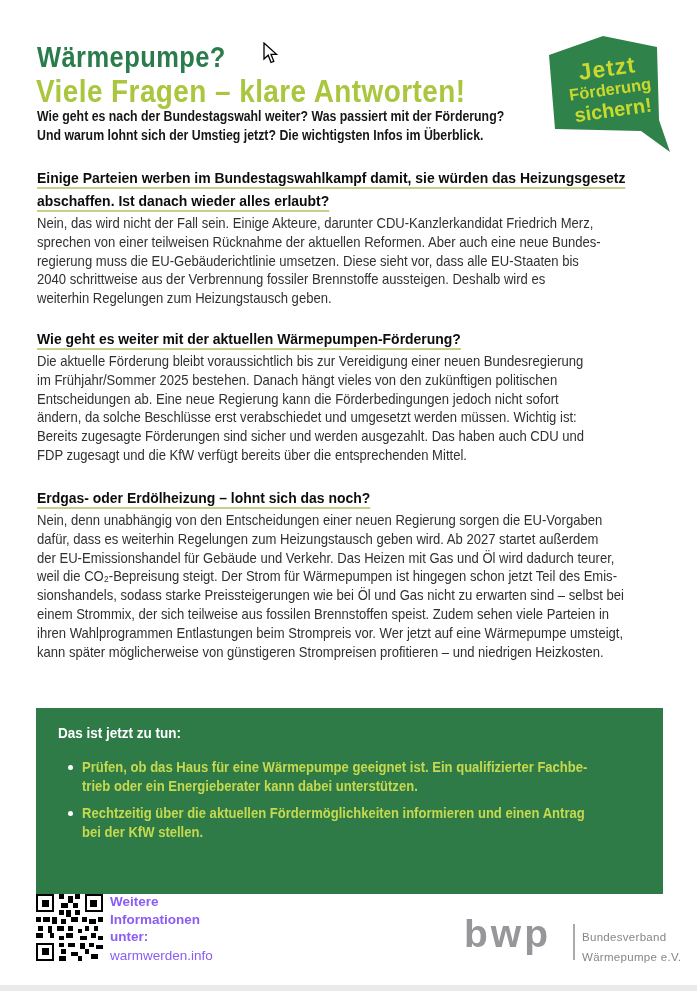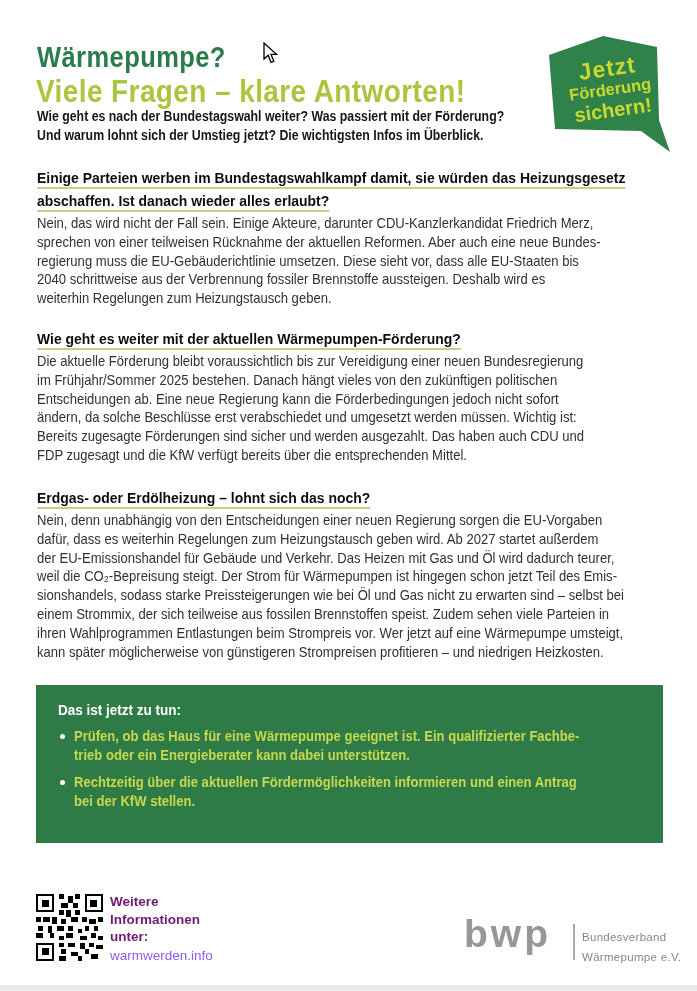--- a/index.html
+++ b/index.html
@@ -34,29 +34,29 @@
   .badge-l3{font-size:20px;line-height:22px;}
 
   .q-heading{font-size:15.5px;font-weight:bold;color:#0d0d0d;line-height:22.5px;
     text-decoration:underline;text-decoration-color:var(--underline);
     text-decoration-thickness:2px;text-underline-offset:4px;}
   .q-body{font-size:14.5px;color:#313131;line-height:18.8px;font-weight:normal;}
   .s1h{left:37px;top:167px;} .s1b{left:37px;top:214px;}
   .s2h{left:37px;top:328px;} .s2b{left:37px;top:352px;}
   .s3h{left:37px;top:487px;} .s3b{left:37px;top:511px;}
 
-  .action-box{left:36px;top:685px;width:627px;height:158px;background:var(--box_green);}
+  .action-box{left:36px;top:708px;width:627px;height:186px;background:var(--box_green);}
   .box-title{position:absolute;left:22px;top:16px;font-size:15px;font-weight:bold;color:#ffffff;}
-  .box-list{position:absolute;left:22px;top:42px;margin:0;padding:0;list-style:none;}
+  .box-list{position:absolute;left:22px;top:42px;margin:8px;padding:0;list-style:none;}
   .box-item{position:relative;padding-left:16px;margin-bottom:9px;}
   .bullet-dot{position:absolute;left:2px;top:7px;width:5px;height:5px;border-radius:50%;background:#ffffff;}
   .box-item-text{font-size:14.5px;font-weight:bold;color:var(--box_bullet_text);line-height:18.5px;}
 
   .qr{left:36px;top:894px;width:67px;height:67px;}
-  .info-label{left:110px;top:893px;font-size:13.5px;font-weight:bold;color:#701a75;line-height:17.5px;}
+  .info-label{left:110px;top:893px;font-size:13.5px;font-weight:bold;color:#8b5cf6;line-height:17.5px;}
   .info-link{left:110px;top:948px;font-size:13.5px;color:#8b5cf6;text-decoration:none;text-align:right;}
   .logo-bwp{left:464px;top:912px;font-size:39px;font-weight:bold;color:var(--logo_gray);letter-spacing:3px;}
   .logo-divider{left:573px;top:924px;width:1.5px;height:36px;background:#aaaaae;}
   .logo-org{left:582px;top:927px;font-size:11.5px;color:#86868a;line-height:20px;letter-spacing:0.3px;}
 
   .bottom-strip{left:0;top:985px;width:697px;height:6px;background:#eaeaea;}
   .cursor{left:263px;top:42px;width:16px;height:22px;}
 </style>
 </head>
 <body>

